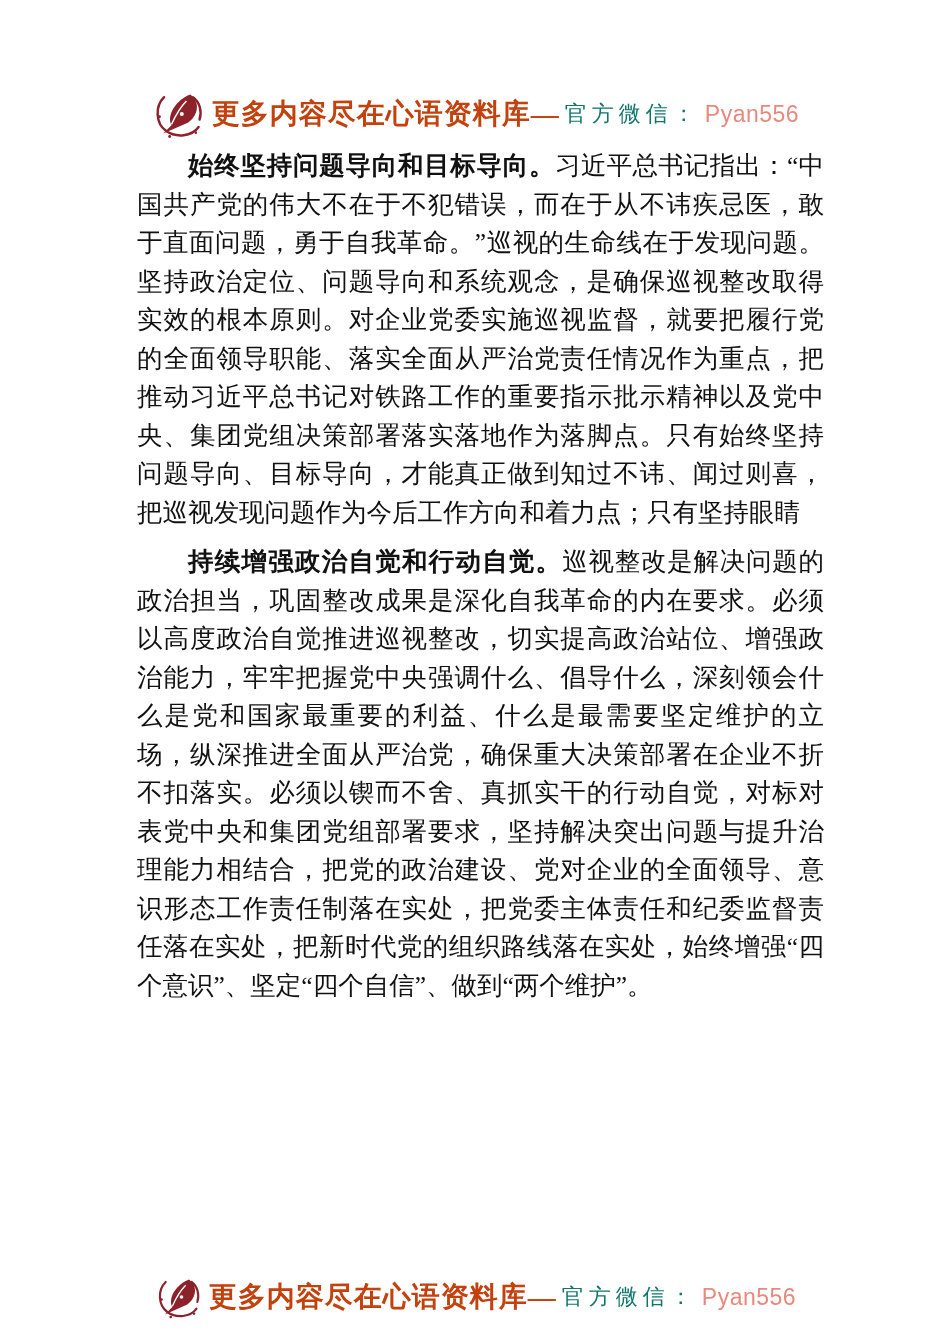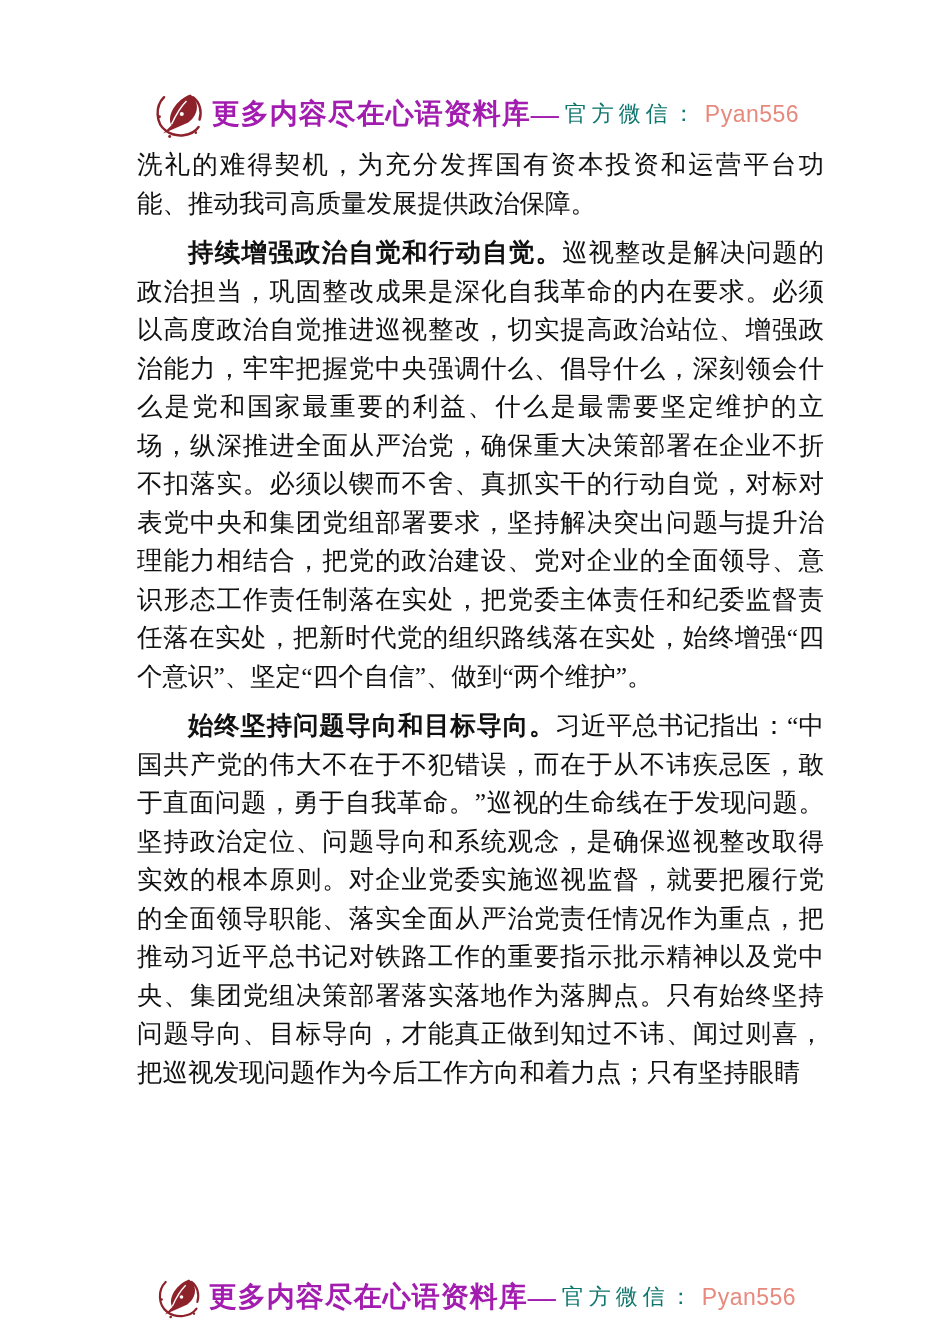--- a/index.html
+++ b/index.html
@@ -25,21 +25,21 @@
   }
   .watermark.top    { top: 86px; }
   .watermark.bottom { top: 1272px; }
 
   .wm-logo { width: 56px; height: 56px; flex: 0 0 auto; }
   .watermark.bottom .wm-logo { width: 50px; height: 50px; }
 
   .wm-brand {
     font-size: 28px;
     font-weight: bold;
-    color: #a21caf;
+    color: #c2410c;
     font-family: "Liberation Serif", "DejaVu Serif", serif;
     letter-spacing: 1px;
   }
   .wm-label {
     font-size: 22px;
     color: #0f766e;
     letter-spacing: 5px;
     font-family: "DejaVu Serif", serif;
   }
   .wm-value {
@@ -86,23 +86,22 @@
       <circle cx="48" cy="50" r="1.4" fill="#8d222b"></circle>
     </svg>
   </span>
   <span class="wm-brand">更多内容尽在心语资料库—</span>
   <span class="wm-label">官方微信：</span>
   <span class="wm-value">Pyan556</span>
 </div>
 
 <main class="doc">
   <div>
-      <p class=""><span>洗礼的难得契机，为充分发挥国有资本投资和运营平台功能、推动我司高质量发展提供政治保障。</span></p>
+      <p class="indent"><strong>始终坚持问题导向和目标导向。</strong><span>习近平总书记指出：“中国共产党的伟大不在于不犯错误，而在于从不讳疾忌医，敢于直面问题，勇于自我革命。”巡视的生命线在于发现问题。坚持政治定位、问题导向和系统观念，是确保巡视整改取得实效的根本原则。对企业党委实施巡视监督，就要把履行党的全面领导职能、落实全面从严治党责任情况作为重点，把推动习近平总书记对铁路工作的重要指示批示精神以及党中央、集团党组决策部署落实落地作为落脚点。只有始终坚持问题导向、目标导向，才能真正做到知过不讳、闻过则喜，把巡视发现问题作为今后工作方向和着力点；只有坚持眼睛</span></p>
       <p class="indent"><strong>持续增强政治自觉和行动自觉。</strong><span>巡视整改是解决问题的政治担当，巩固整改成果是深化自我革命的内在要求。必须以高度政治自觉推进巡视整改，切实提高政治站位、增强政治能力，牢牢把握党中央强调什么、倡导什么，深刻领会什么是党和国家最重要的利益、什么是最需要坚定维护的立场，纵深推进全面从严治党，确保重大决策部署在企业不折不扣落实。必须以锲而不舍、真抓实干的行动自觉，对标对表党中央和集团党组部署要求，坚持解决突出问题与提升治理能力相结合，把党的政治建设、党对企业的全面领导、意识形态工作责任制落在实处，把党委主体责任和纪委监督责任落在实处，把新时代党的组织路线落在实处，始终增强“四个意识”、坚定“四个自信”、做到“两个维护”。</span></p>
-      <p class="indent"><strong>始终坚持问题导向和目标导向。</strong><span>习近平总书记指出：“中国共产党的伟大不在于不犯错误，而在于从不讳疾忌医，敢于直面问题，勇于自我革命。”巡视的生命线在于发现问题。坚持政治定位、问题导向和系统观念，是确保巡视整改取得实效的根本原则。对企业党委实施巡视监督，就要把履行党的全面领导职能、落实全面从严治党责任情况作为重点，把推动习近平总书记对铁路工作的重要指示批示精神以及党中央、集团党组决策部署落实落地作为落脚点。只有始终坚持问题导向、目标导向，才能真正做到知过不讳、闻过则喜，把巡视发现问题作为今后工作方向和着力点；只有坚持眼睛</span></p>
     </div>
 </main>
 
 <div class="watermark bottom">
   <span class="wm-logo">
     <svg viewBox="0 0 60 60" width="100%" height="100%">
       <g fill="none" stroke="#8d222b" stroke-width="2.6" stroke-linecap="round">
         <path d="M14 12 C 4 22, 5 40, 16 48 C 27 56, 44 54, 51 44"></path>
         <path d="M52 36 C 55 27, 52 17, 45 12"></path>
       </g>

